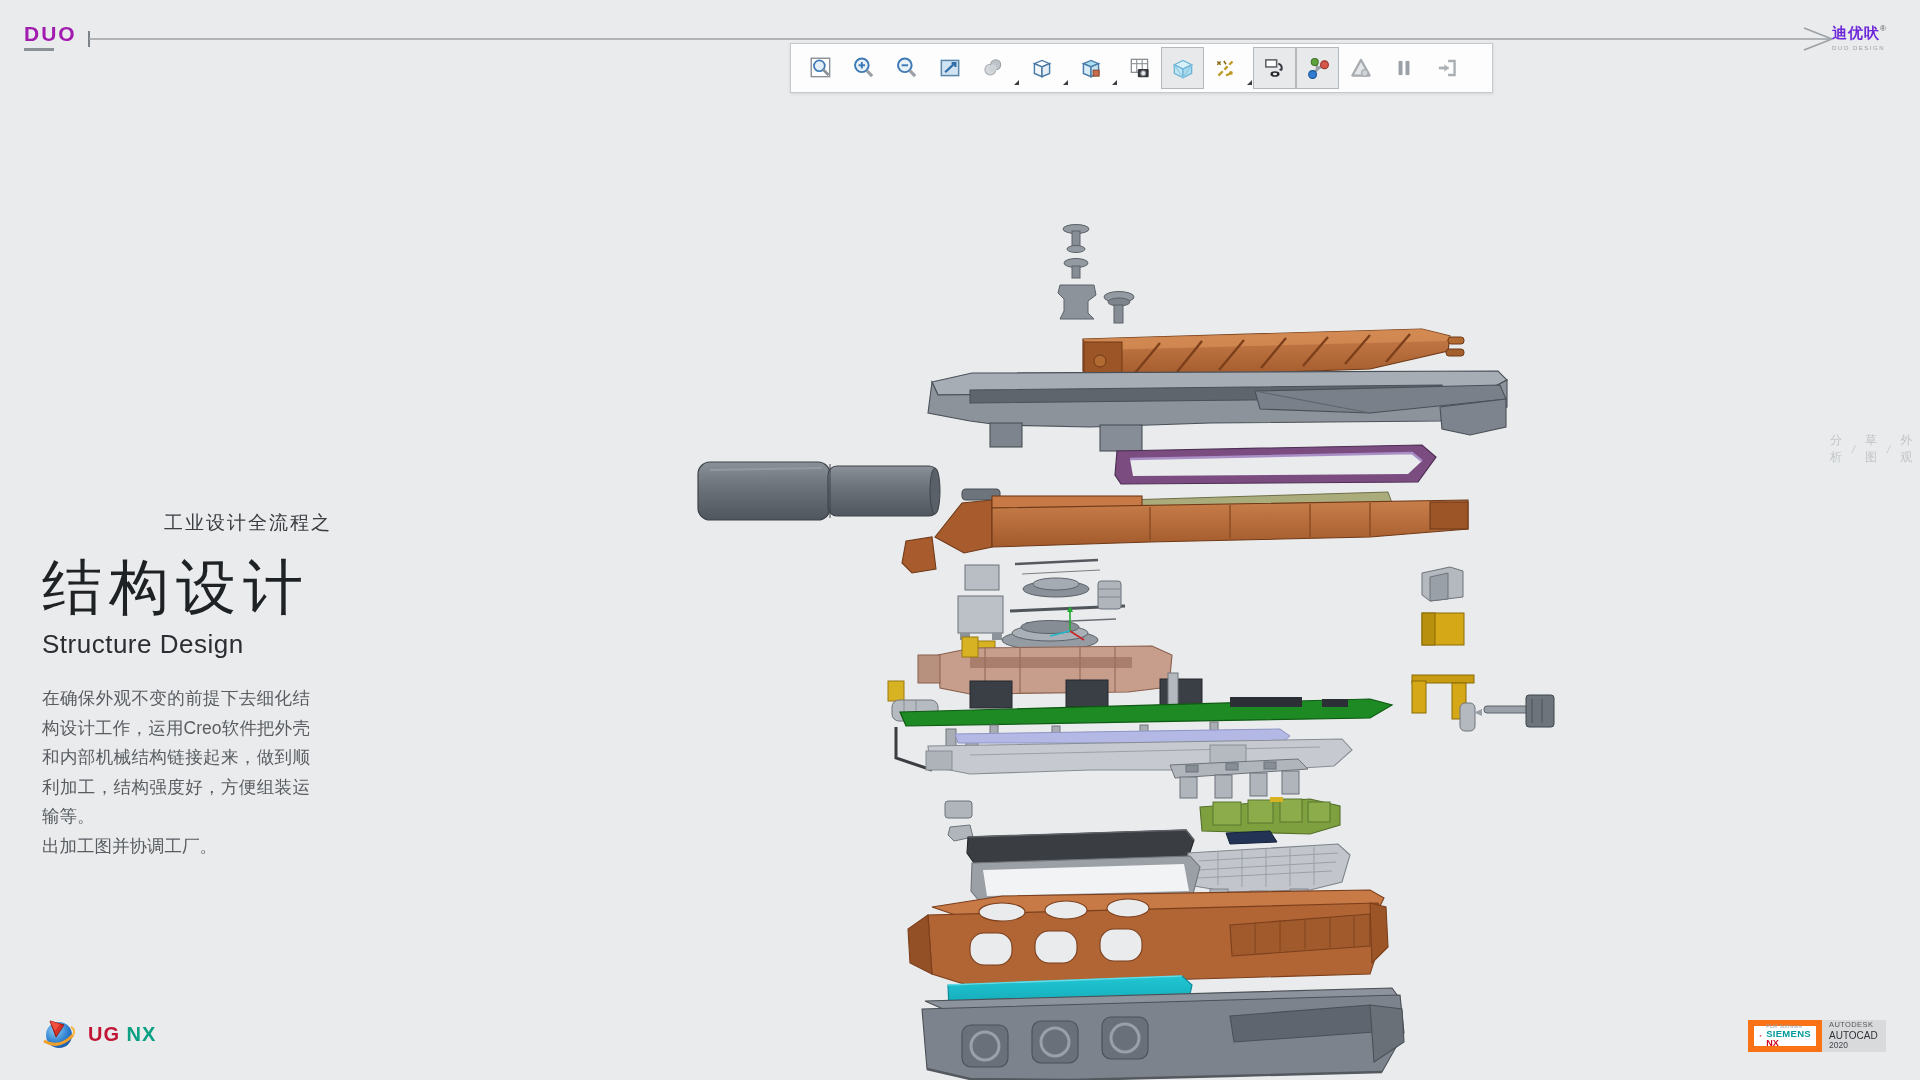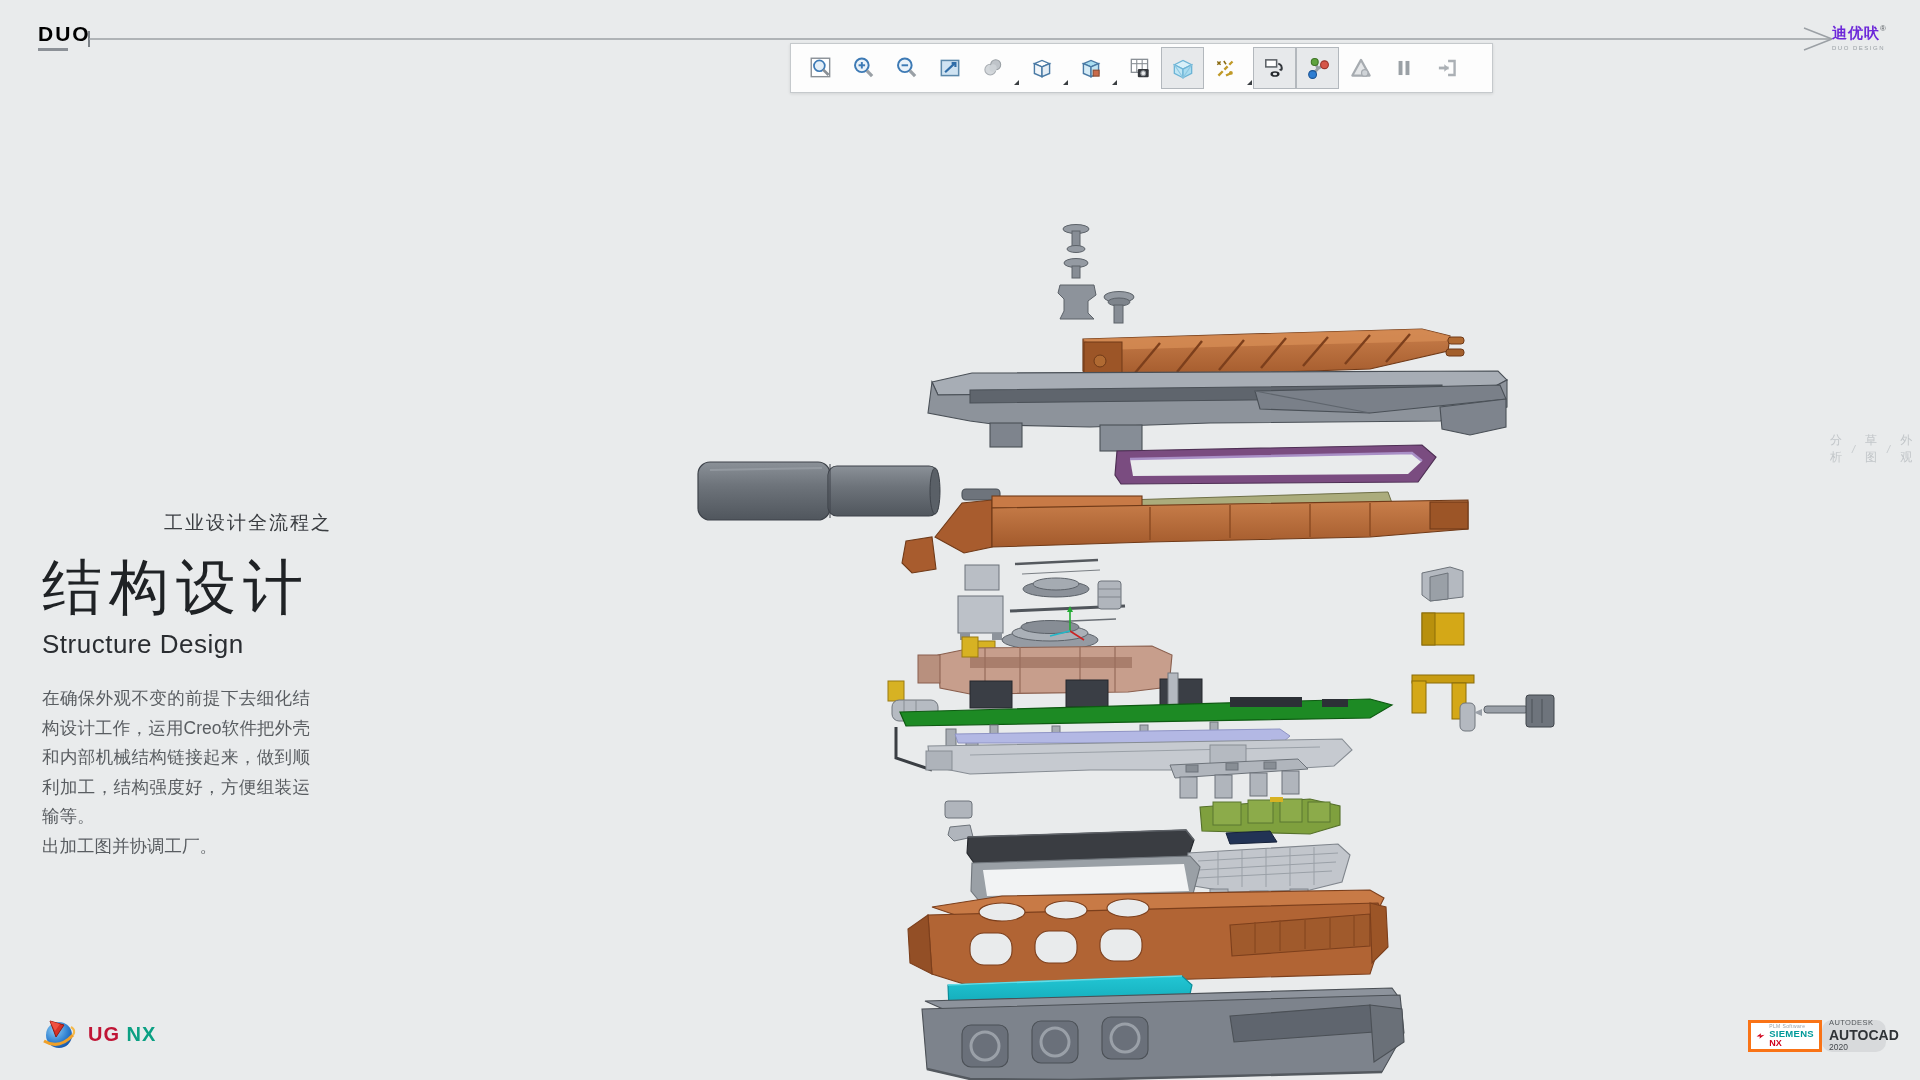--- a/index.html
+++ b/index.html
@@ -4,21 +4,21 @@
 <style>
   * { margin:0; padding:0; box-sizing:border-box; }
   html,body { background:#d7d9db; }
   .stage{
     position:relative; width:1920px; height:1080px; overflow:hidden;
     background:#e9ebec;
     font-family:"Liberation Sans", sans-serif;
   }
 
   
-  .brand-left{ position:absolute; left:38px; top:22px; color:#000000; }
+  .brand-left{ position:absolute; left:24px; top:22px; color:#a21caf; }
   .brand-left .duo{ font-weight:bold; font-size:21px; letter-spacing:2px; }
   .brand-left .duo-underline{ width:30px; height:3px; background:#8c9197; margin-top:2px; }
 
   .top-rule{ position:absolute; left:88px; top:24px; width:1758px; height:30px; }
 
   .brand-right{ position:absolute; right:22px; top:24px; width:66px; text-align:left; color:#5a5f64;}
   .brand-right .cn{ font-size:15px; font-weight:bold; letter-spacing:1px; color:#6d28d9;}
   .brand-right .tm{ font-size:8px; vertical-align:top; }
   .brand-right .en{ font-size:6px; letter-spacing:1.5px; color:#9aa0a5; margin-top:2px;}
 
@@ -56,28 +56,28 @@
   .right-nav .sep{ font-style:italic; font-size:11px; color:#c7cbce; }
   .right-nav .item{ cursor:pointer; }
   .right-nav .item.active{ font-size:17px; color:#34373b; letter-spacing:2px; }
 
   
   .footer-left{ position:absolute; left:40px; top:1015px; display:flex; align-items:center; gap:10px; }
   .ugnx-text{ font-size:20px; font-weight:bold; letter-spacing:1px;text-align:right; }
   .ugnx-text .ug{ color:#c01535; } .ugnx-text .nx{ color:#0ba083; }
 
   .footer-right{ position:absolute; right:34px; top:1020px; display:flex; height:32px; }
-  .badge-siemens{ background:#ffffff; border:3px solid #f97316; width:74px; display:flex; align-items:center; gap:4px; padding:2px 5px;}
+  .badge-siemens{ background:#ffffff; border:6px solid #f97316; width:74px; display:flex; align-items:center; gap:4px; padding:2px 5px;}
   .badge-siemens .col{ display:flex; flex-direction:column; line-height:1.05;}
   .badge-siemens .plm{ font-size:5px; color:#9aa0a5; letter-spacing:.4px;}
   .badge-siemens .sie{ font-size:9.5px; font-weight:bold; color:#009999; letter-spacing:.3px;}
   .badge-siemens .nx{ font-size:9px; font-weight:bold; color:#d0021b; }
-  .badge-autocad{ background:#d8dadc; width:64px; display:flex; flex-direction:column; justify-content:center; padding:2px 7px; line-height:1.15;border-radius:10px;}
+  .badge-autocad{ background:#d8dadc; width:64px; display:flex; flex-direction:column; justify-content:center; padding:2px 7px; line-height:1.15;}
   .badge-autocad .l1{ font-size:7.5px; color:#55595d; letter-spacing:.4px;}
-  .badge-autocad .l2{ font-size:14px; font-weight:bold; color:#2f3337;}
+  .badge-autocad .l2{ font-size:10px; font-weight:normal; color:#2f3337;}
   .badge-autocad .l3{ font-size:8.5px; color:#44484c;}
 
   .model-wrap{ position:absolute; left:670px; top:185px; width:900px; height:895px; }
 </style>
 </head>
 <body>
 
 <div class="stage">
 
   <div class="brand-left">

